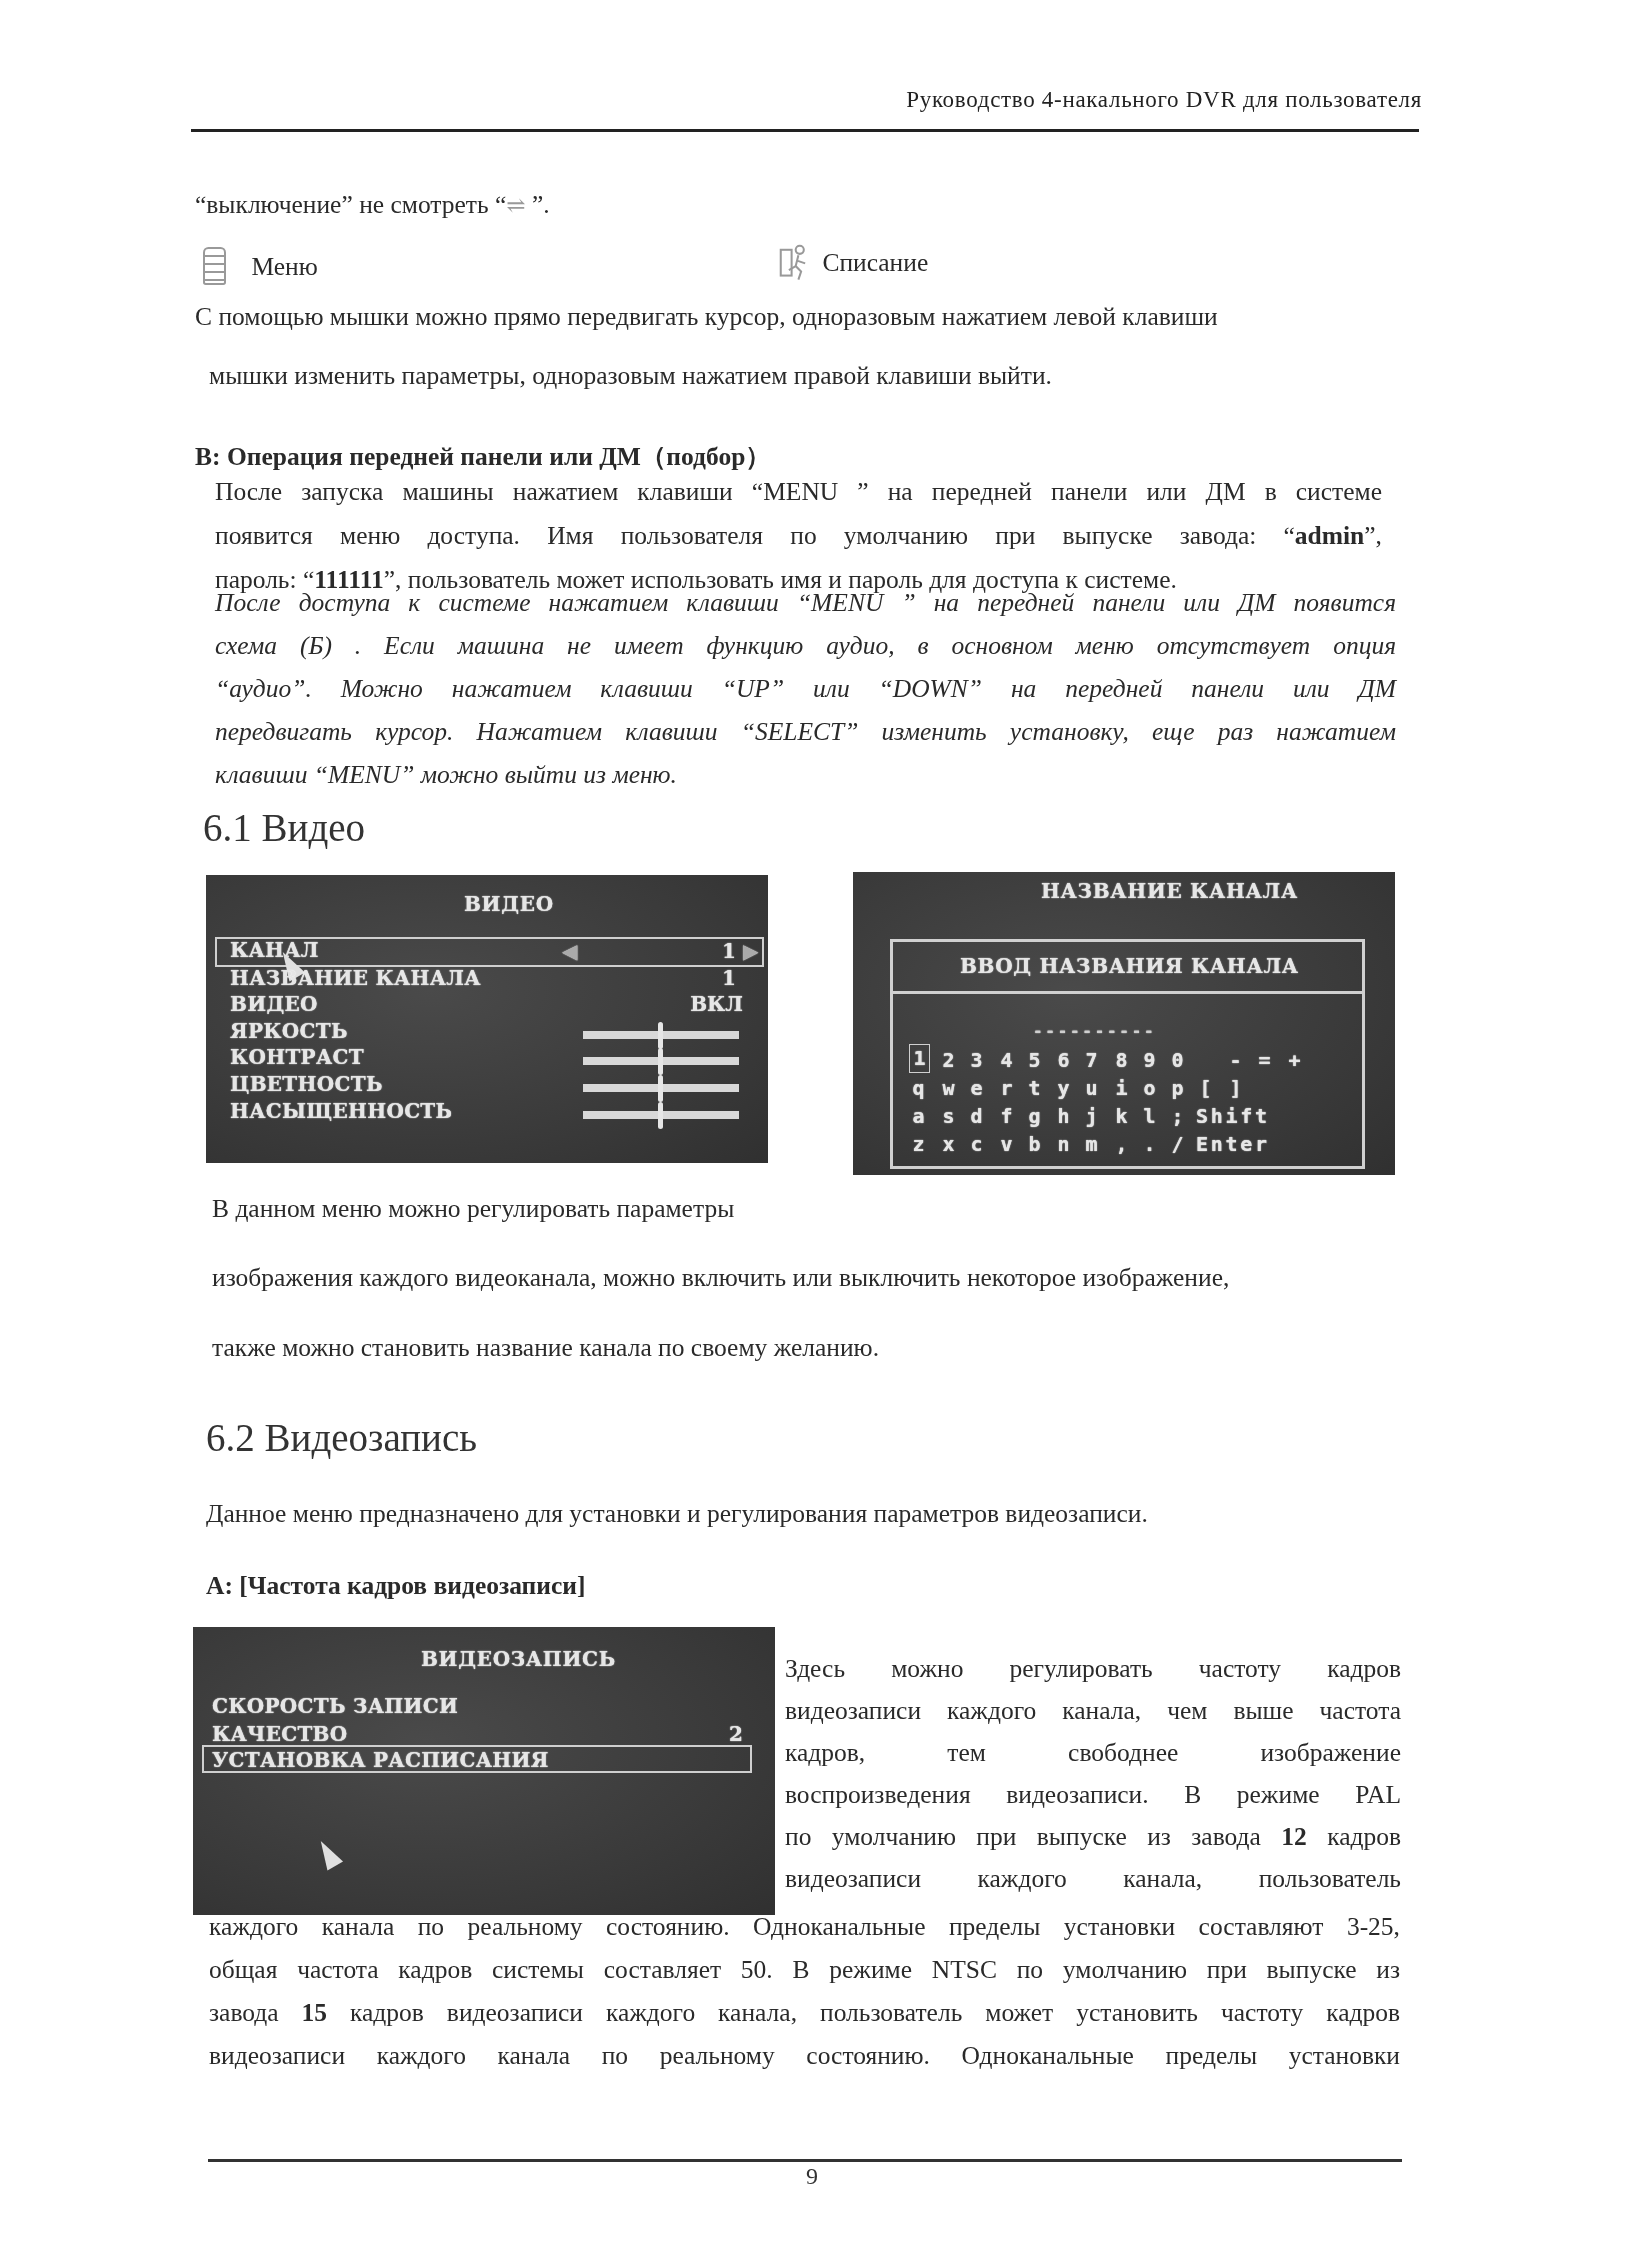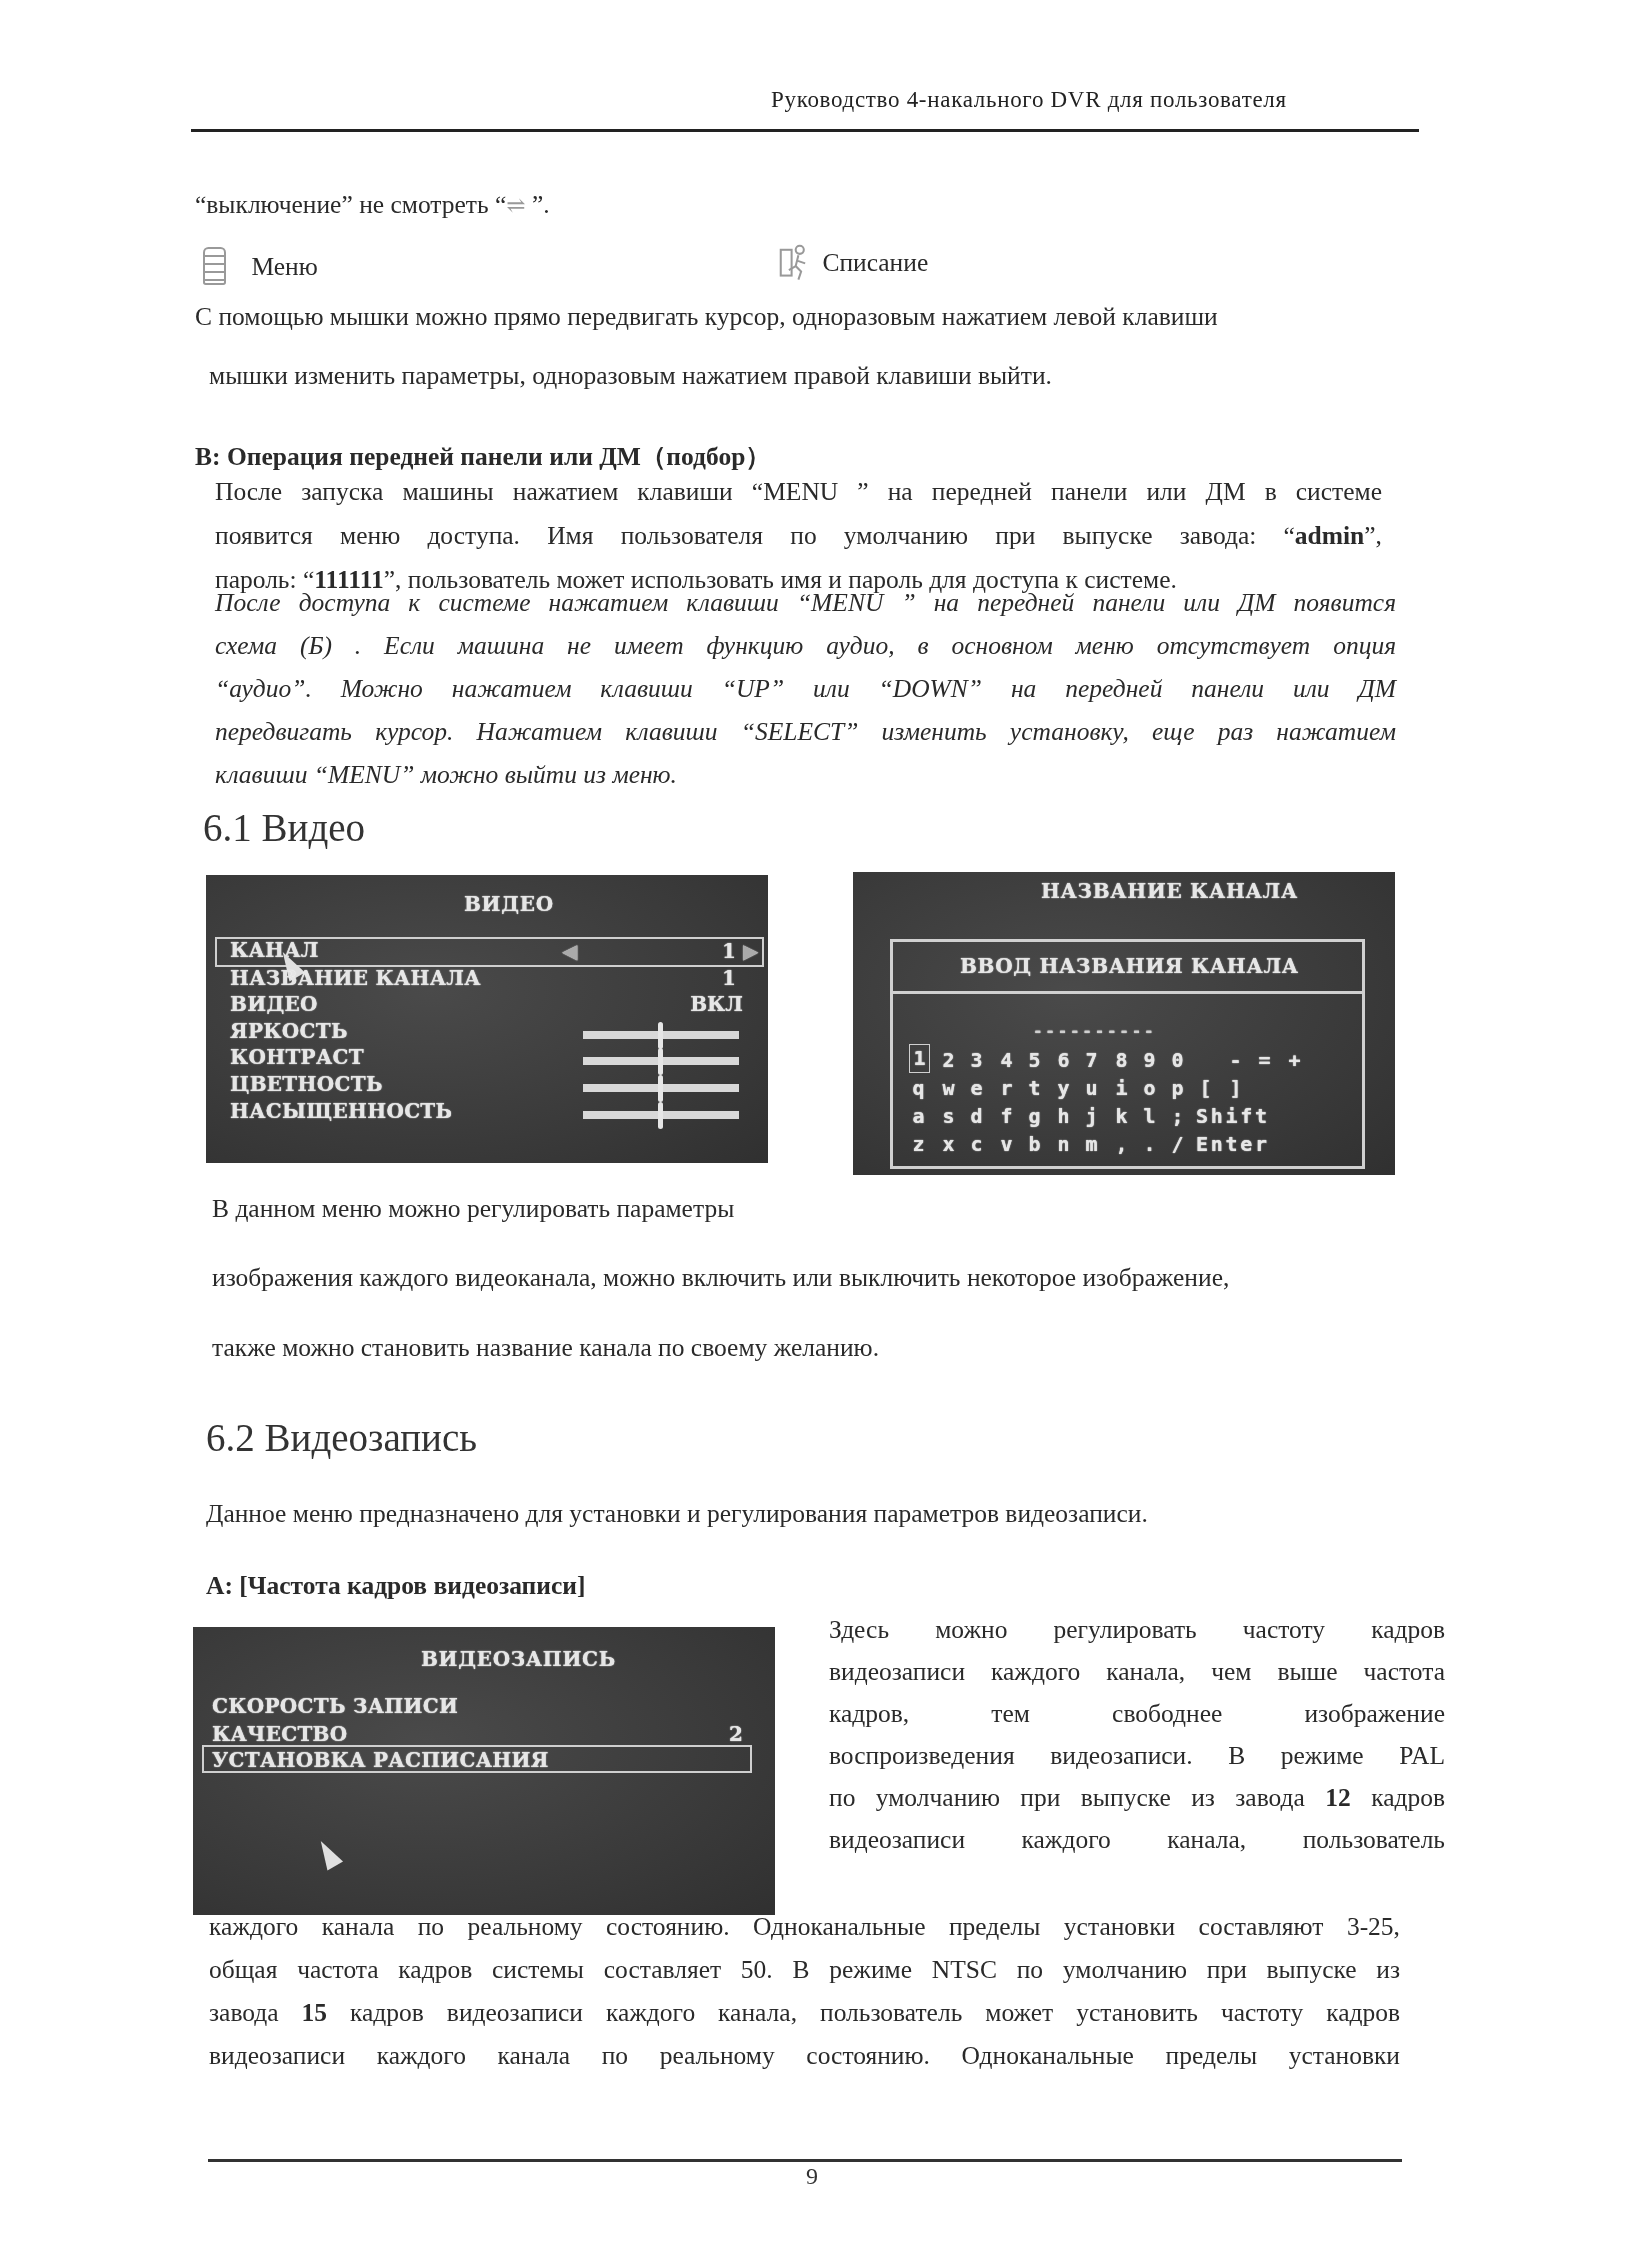--- a/index.html
+++ b/index.html
@@ -3,21 +3,21 @@
 <meta charset="utf-8">
 <style>
   html, body { margin: 0; padding: 0; background: #ffffff; }
   body {
     width: 1625px; height: 2261px; position: relative; overflow: hidden;
     font-family: "Liberation Serif", "DejaVu Serif", serif;
     color: #262626;
   }
   .abs { position: absolute; }
   .header-title {
-    left: 771px; top: 87px; width: 651px; 
+    left: 771px; top: 87px; width: 651px; text-align: right;
     font-size: 23px; letter-spacing: 0.7px; color: #222;
   }
   .header-rule {
     left: 191px; top: 129px; width: 1228px; height: 2.7px; background: #222;
   }
   .p { font-size: 25.5px; line-height: 27px; white-space: nowrap; color: #2a2a2a; }
   .justify-block { font-size: 25.5px; line-height: 44px; text-align: justify; color: #2a2a2a; }
   .justify-block .line { display: block; text-align: justify; text-align-last: justify; }
   .justify-block .line.last { text-align-last: left; }
   .h2 { font-size: 39px; color: #333; }
@@ -226,21 +226,21 @@
 <div class="abs osd" style="left:193px; top:1627px; width:582px; height:288px;">
   <div class="osd-title" style="left:228px; top:20px;">ВИДЕОЗАПИСЬ</div>
   <div class="osd-row" style="left:19px; top:67px;">СКОРОСТЬ ЗАПИСИ</div>
   <div class="osd-row" style="left:19px; top:95px;">КАЧЕСТВО</div>
   <div class="osd-val" style="left:496px; top:95px; width:54px;">2</div>
   <div class="sel-frame" style="left:9.4px; top:118px; width:550px; height:28px;"></div>
   <div class="osd-row" style="left:19px; top:121px;">УСТАНОВКА РАСПИСАНИЯ</div>
   <div class="cursor-arrow" style="left:126px; top:212px;"></div>
 </div>
 
-<div class="abs justify-block" style="left:785px; top:1609px; width:616px; line-height:42px;margin-left:44px;">
+<div class="abs justify-block" style="left:785px; top:1648px; width:616px; line-height:42px;">
   <span class="line">Здесь можно регулировать частоту кадров</span>
   <span class="line">видеозаписи каждого канала, чем выше частота</span>
   <span class="line">кадров, тем свободнее изображение</span>
   <span class="line">воспроизведения видеозаписи. В режиме PAL</span>
   <span class="line">по умолчанию при выпуске из завода <b>12</b> кадров</span>
   <span class="line">видеозаписи каждого канала, пользователь</span>
 </div>
 
 <div class="abs justify-block" style="left:209px; top:1905px; width:1191px; line-height:43px;">
   <span class="line">каждого канала по реальному состоянию. Одноканальные пределы установки составляют 3-25,</span>

